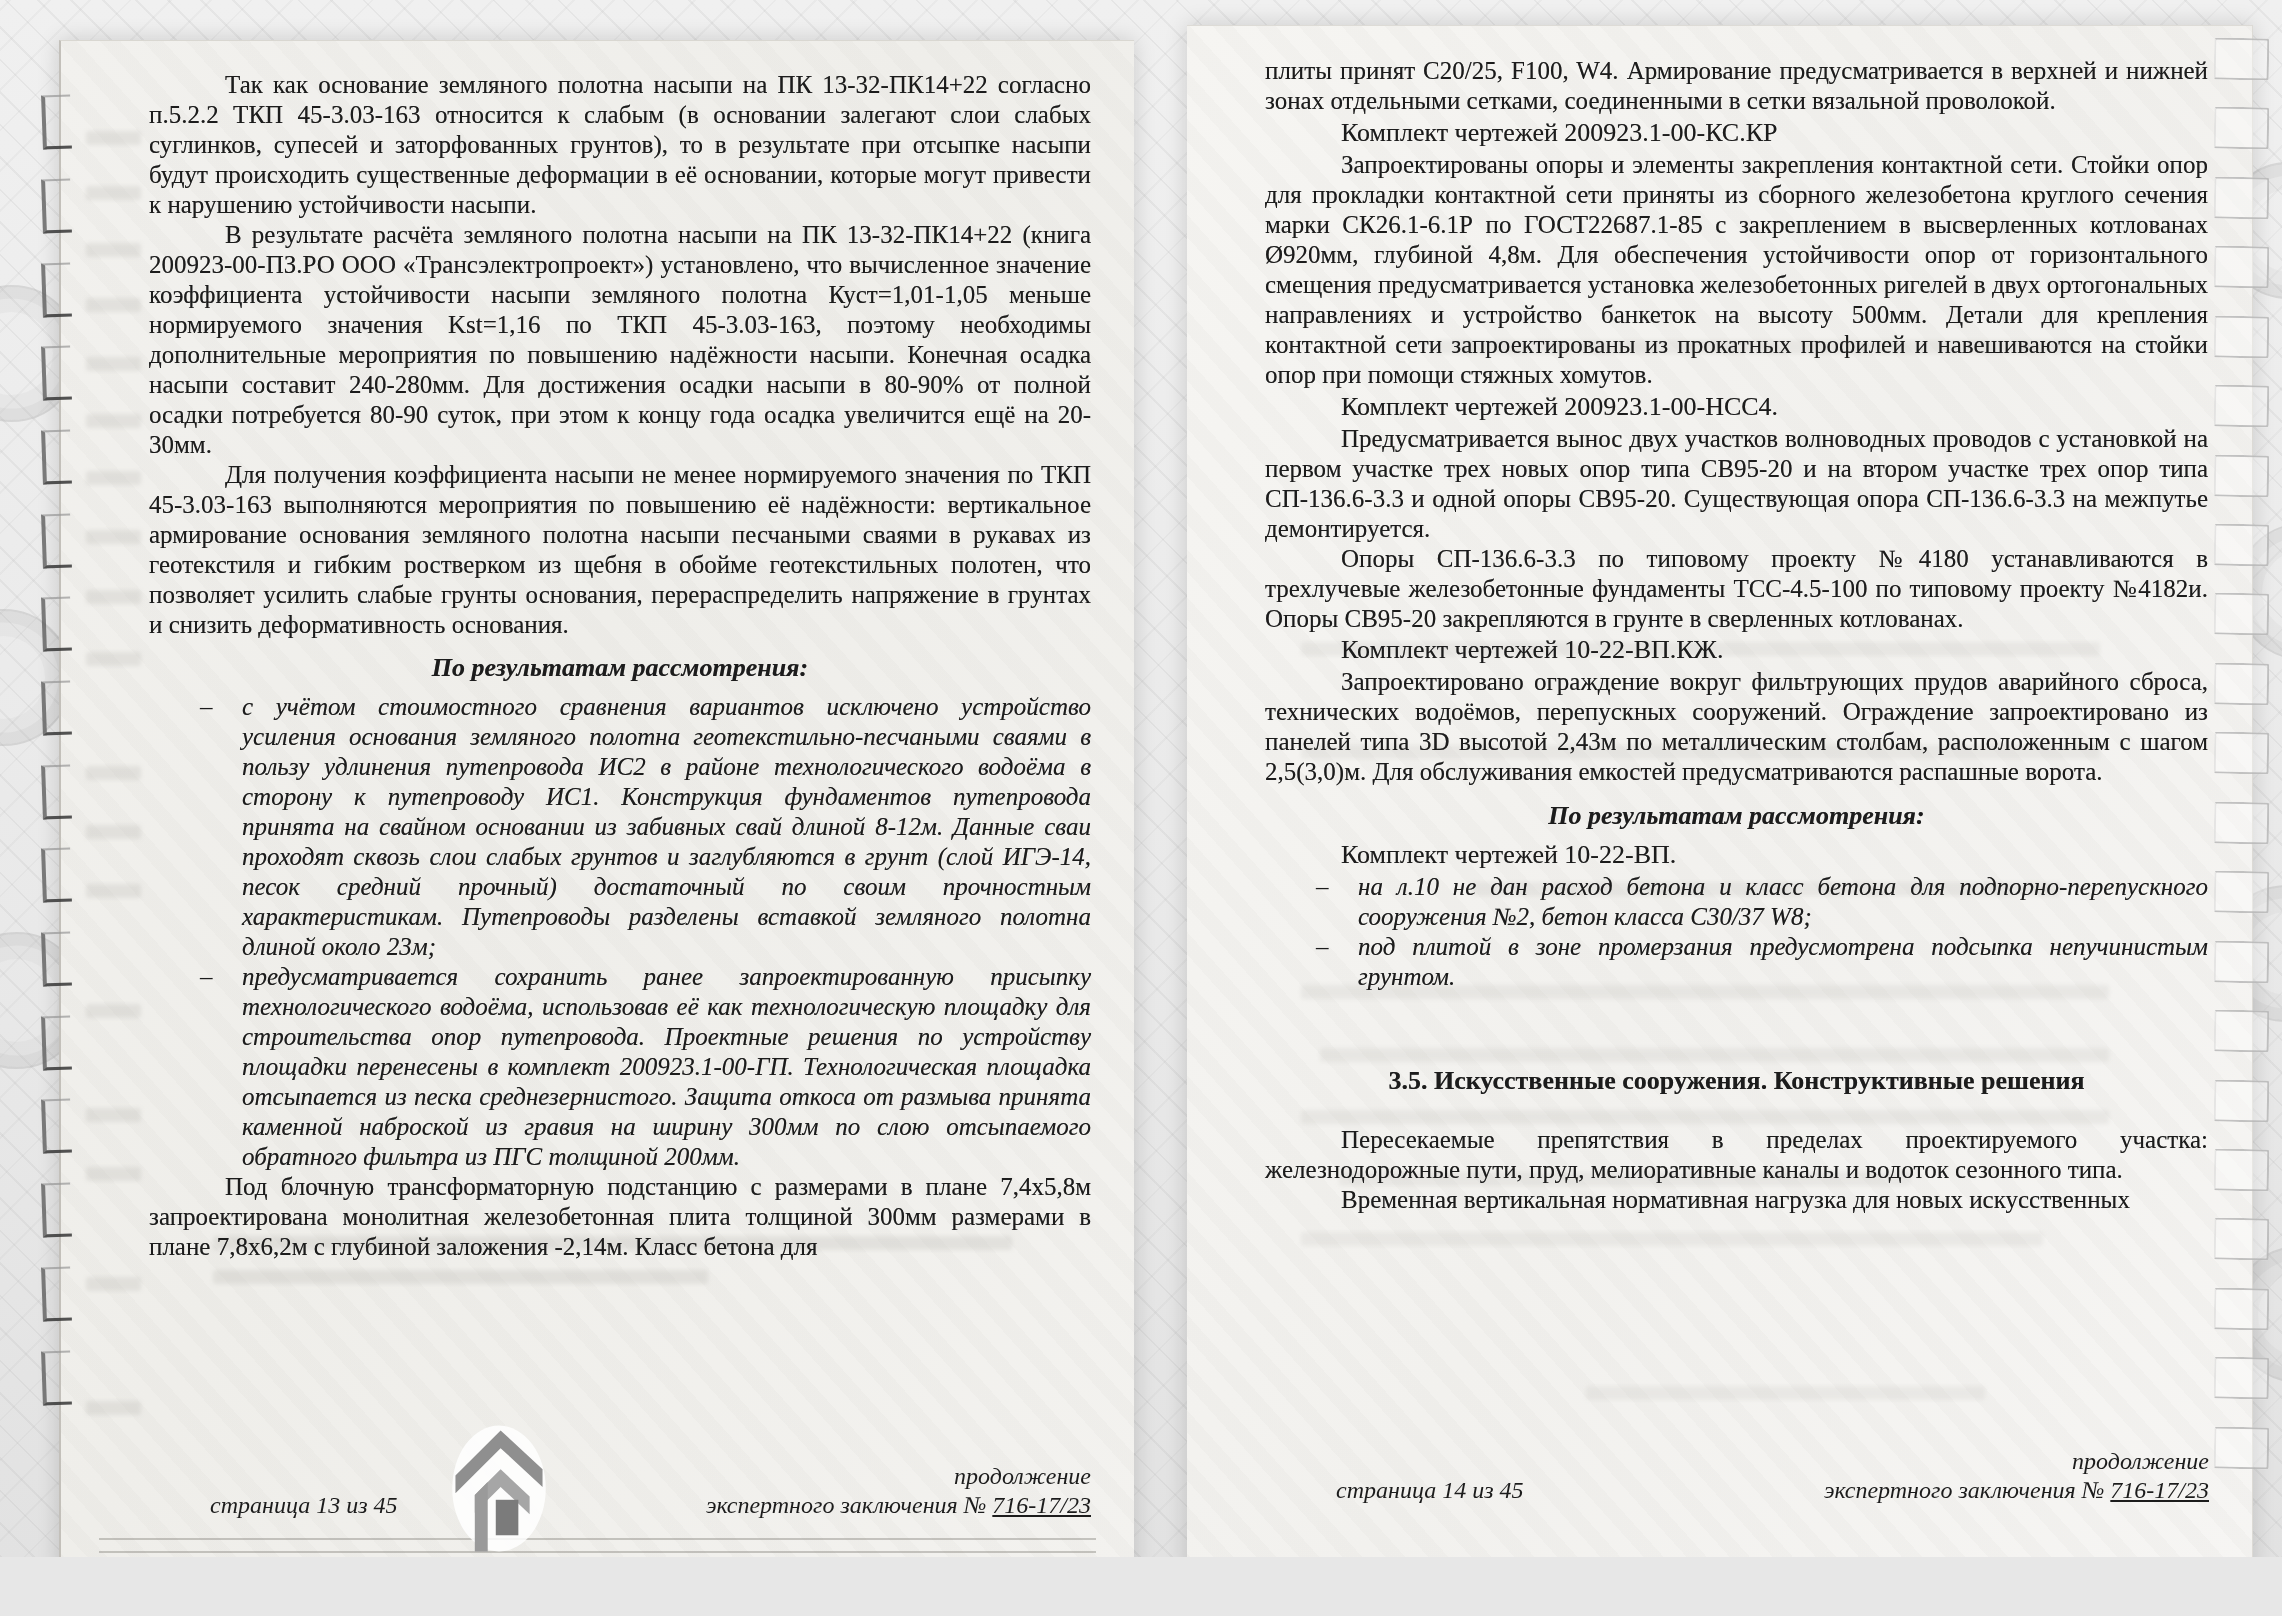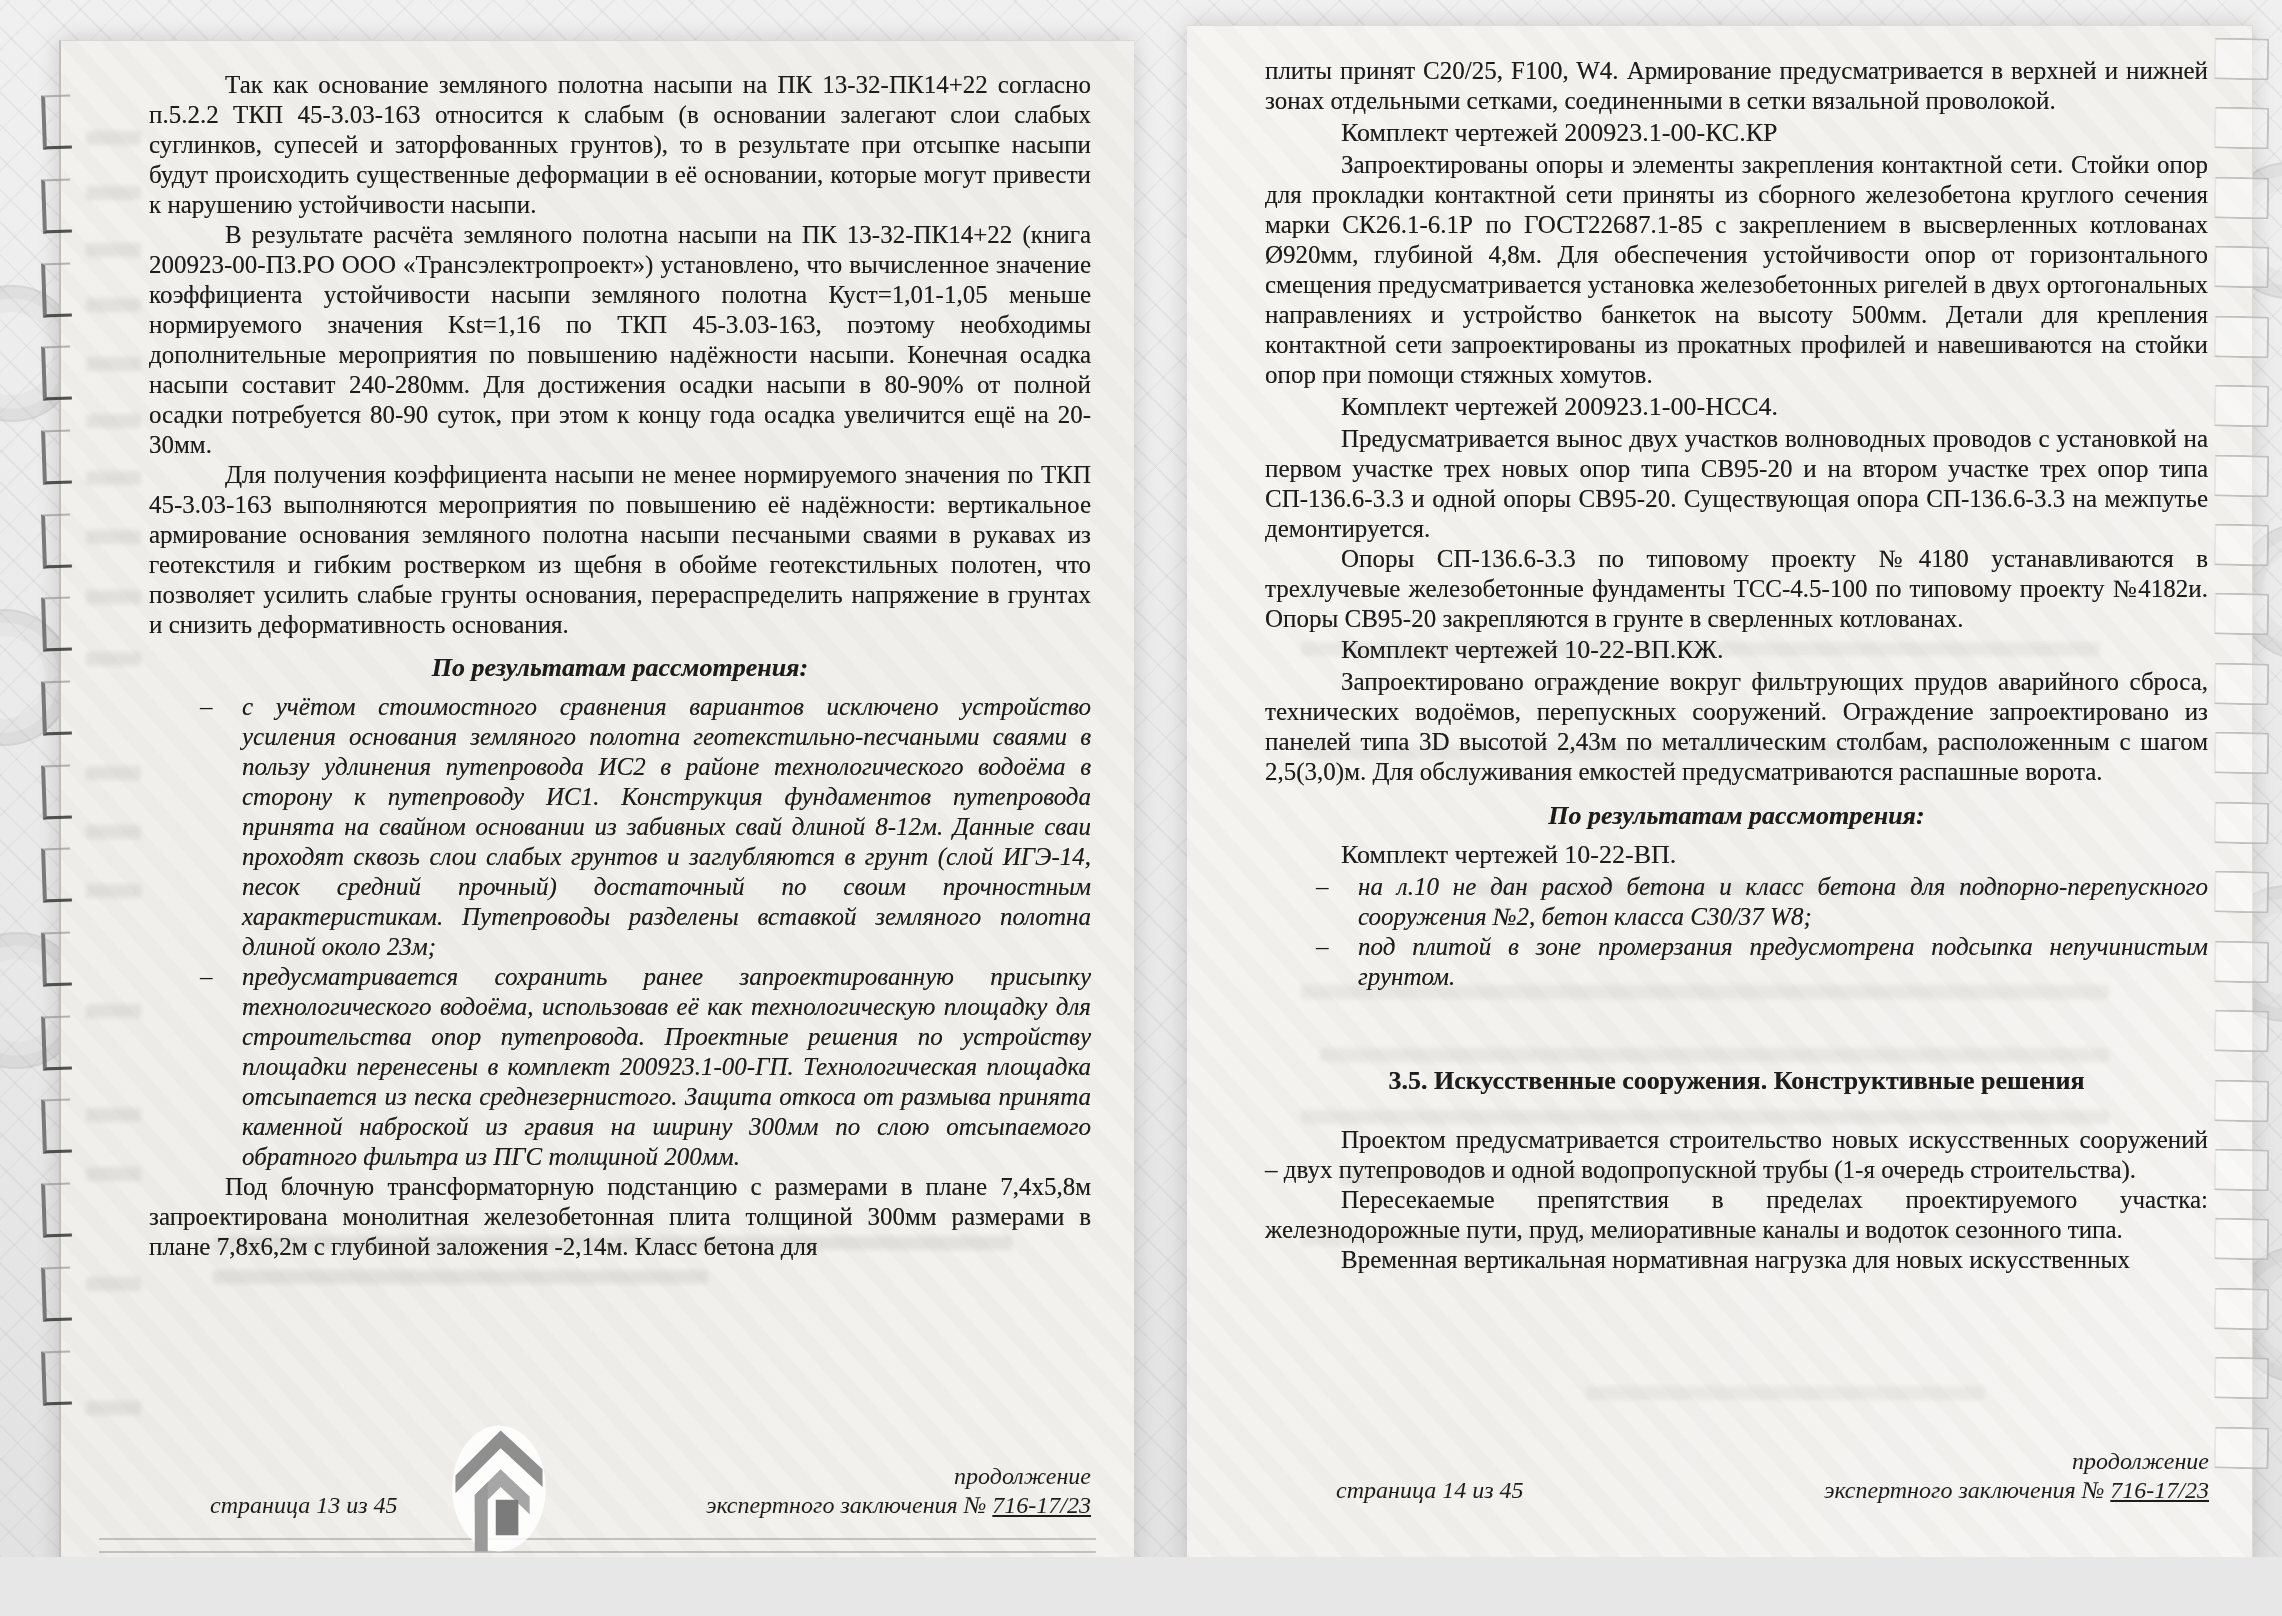--- a/index.html
+++ b/index.html
@@ -155,21 +155,20 @@
       <p class="kit">Комплект чертежей 10-22-ВП.</p>
       <div class="li">
         <span class="dash">–</span>
         <p class="para">на л.10 не дан расход бетона и класс бетона для подпорно-перепускного сооружения №2, бетон класса С30/37 W8;</p>
       </div>
       <div class="li">
         <span class="dash">–</span>
         <p class="para">под плитой в зоне промерзания предусмотрена подсыпка непучинистым грунтом.</p>
       </div>
       <h2 class="section-header">3.5. Искусственные сооружения. Конструктивные решения</h2>
-      <p class="para indent">Проектом предусматривается строительство новых искусственных сооружений – двух путепроводов и одной водопропускной трубы (1-я очередь строительства).</p>
       <p class="para indent">Пересекаемые препятствия в пределах проектируемого участка: железнодорожные пути, пруд, мелиоративные каналы и водоток сезонного типа.</p>
       <p class="para indent">Временная вертикальная нормативная нагрузка для новых искусственных</p>
     </div>
 
     <div class="footer">
       <span class="page-num">страница 14 из 45</span>
       <span class="cont">
         <span>продолжение</span><br>
         <span>экспертного заключения № </span><span class="docnum">716-17/23</span>
       </span>

